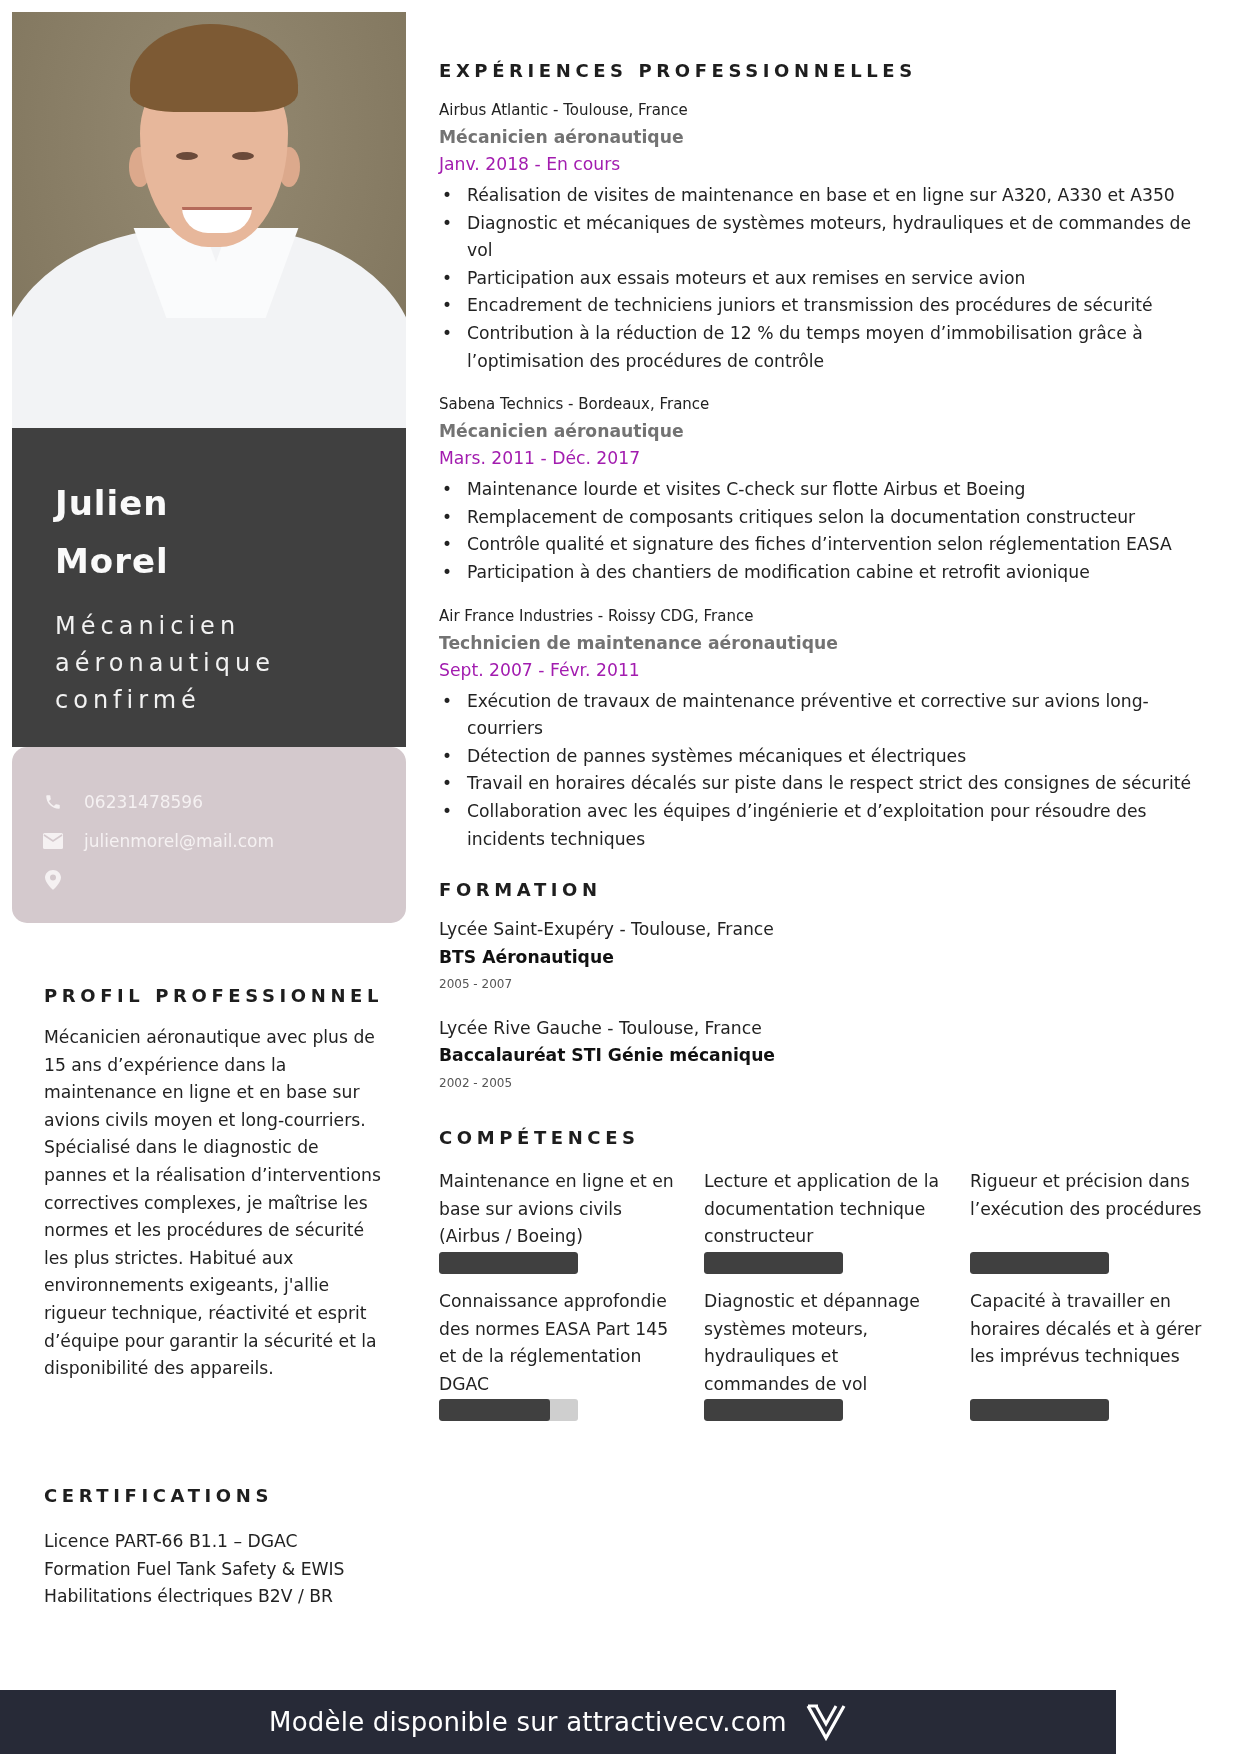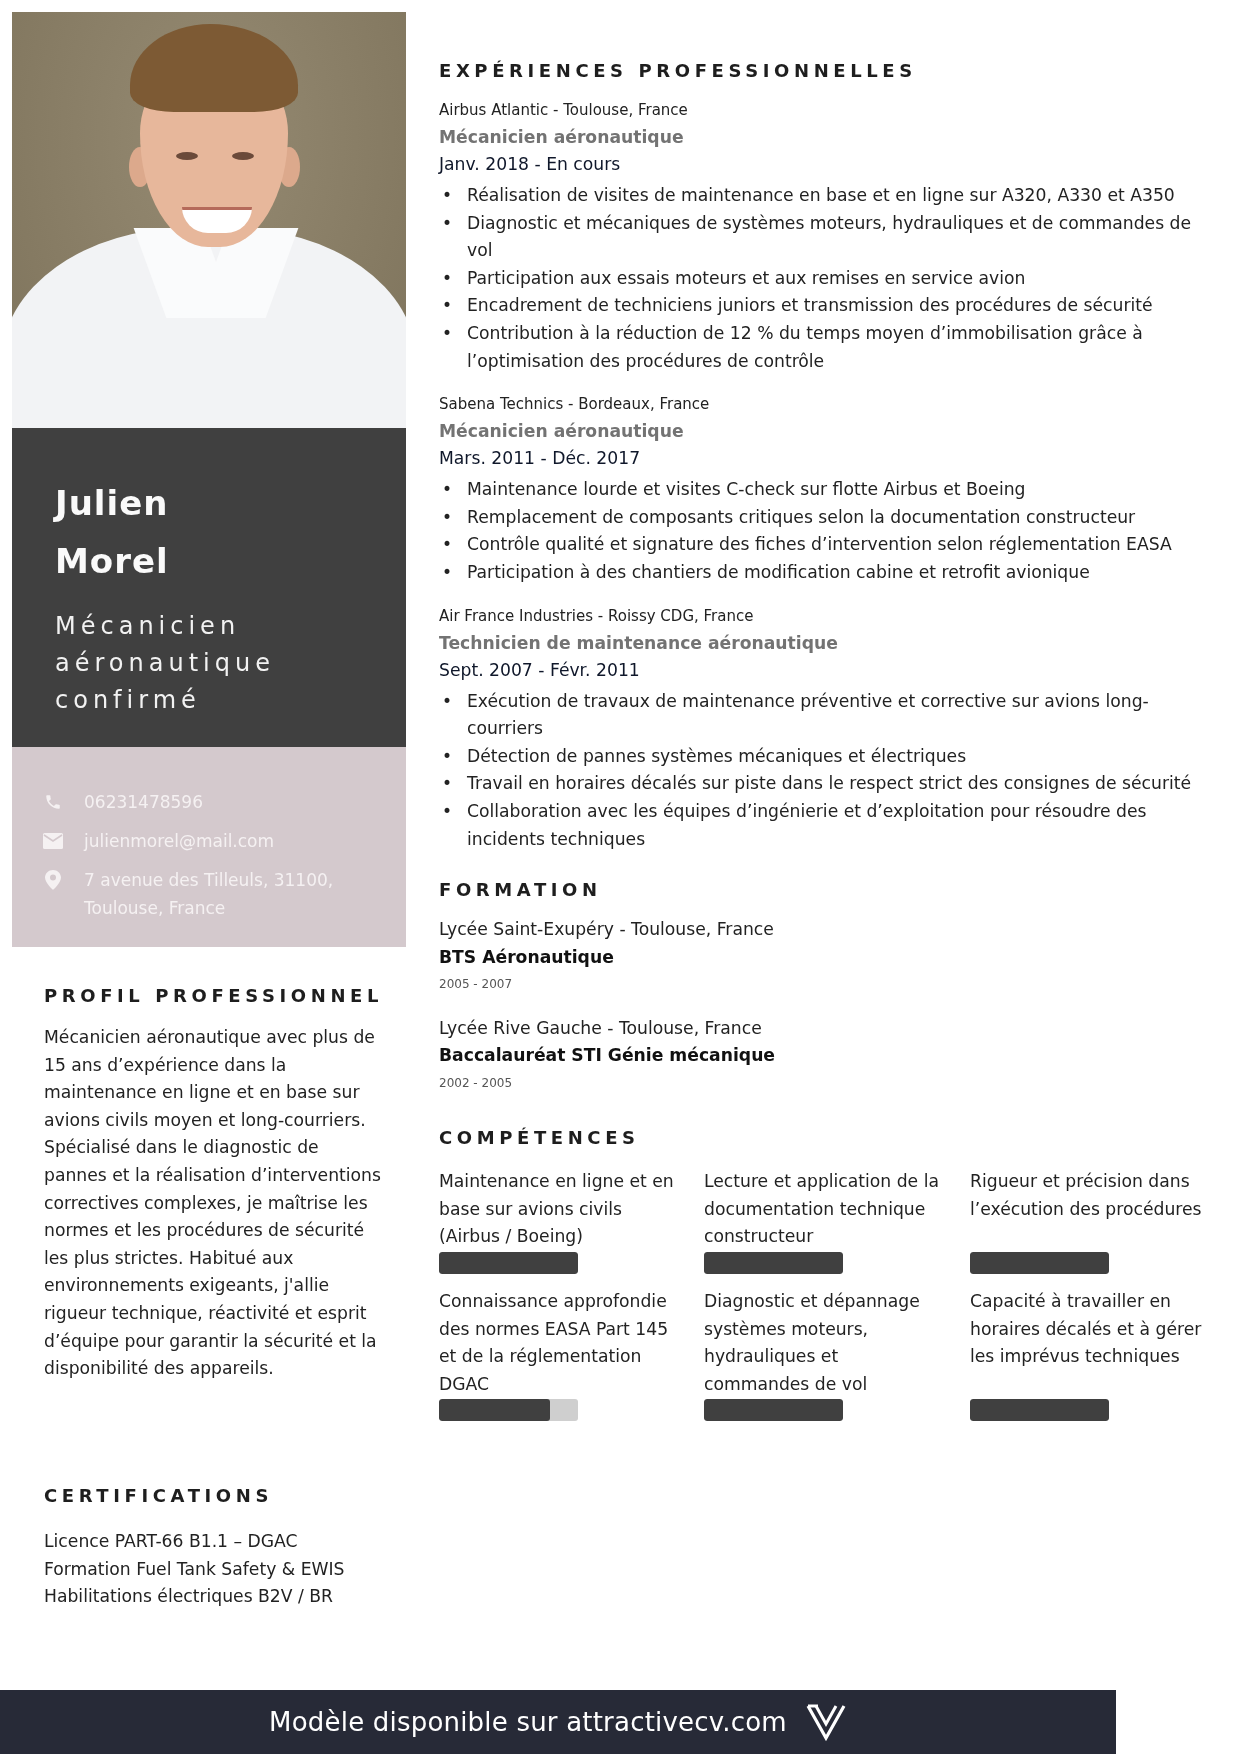--- a/index.html
+++ b/index.html
@@ -54,22 +54,23 @@
     position: absolute; left: 43px; font-family: "DejaVu Sans", sans-serif;
     font-size: 34px; font-weight: bold; letter-spacing: 1px; color: #fafafa;
   }
   .name-first { top: 55px; }
   .name-last { top: 113px; }
   .job-title {
     position: absolute; left: 43px; top: 180px; width: 300px;
     font-size: 24px; letter-spacing: 5px; line-height: 37px; color: #f2f2f2;
   }
   .contact-panel {
-    position: absolute; left: 12px; top: 747px; width: 394px; height: 200px;
+    position: absolute; left: 12px; top: 747px; width: 394px; height: 176px;
     background: #d4c9cd;
+    border-radius: 15px;
   }
   .contact-row {
     position: absolute; left: 30px; display: flex; align-items: flex-start;
     color: #f5f1f2; font-size: 17px; line-height: 28px;
   }
   .contact-row .icon { width: 22px; height: 28px; margin-right: 20px; display: flex; align-items: center; justify-content: center; }
   .contact-row .txt { width: 260px; }
   .contact-phone { top: 41px; }
   .contact-email { top: 80px; }
   .contact-address { top: 119px; }
@@ -83,21 +84,21 @@
   .cert-block { top: 1485px; }
   .cert-list { margin-top: 22px; list-style: none; font-size: 17.2px; line-height: 27.5px; color: #222; }
 
   
   .right { position: absolute; left: 439px; top: 60px; width: 770px; }
   .right .section-heading { font-size: 18px; }
   .job { margin-top: 16px; }
   .job:first-of-type { margin-top: 14px; }
   .job .company { font-size: 15px; line-height: 27px; color: #222; }
   .job .role { font-size: 17.2px; line-height: 27px; font-weight: bold; color: #737373; }
-  .job .dates { font-size: 17.2px; line-height: 27px; color: #0f172a; }
+  .job .dates { font-size: 17.2px; line-height: 27px; color: #a21caf; }
   .job ul { list-style: none; margin-top: 4px; }
   .job li { position: relative; padding-left: 28px; font-size: 17.2px; line-height: 27.6px; color: #222; }
   .job li::before { content: "\2022"; position: absolute; left: 3px; top: 0; font-size: 17px; color: #222; }
 
   .edu-heading { margin-top: 26px; }
   .edu { margin-top: 16px; }
   .edu .school { font-size: 17.2px; line-height: 27.5px; color: #222; }
   .edu .degree { font-size: 17.2px; line-height: 27.5px; font-weight: bold; color: #111; }
   .edu .years { font-size: 12px; line-height: 27.5px; color: #555; }
 
@@ -164,21 +165,20 @@
         </svg>
     </span>
     <span class="txt">julienmorel@mail.com</span>
   </div>
   <div class="contact-row contact-address">
     <span class="icon">
       <svg width="16" height="20" viewBox="0 0 16 20">
           <path fill="#f5f1f2" d="M8 0C3.6 0 0 3.4 0 7.6 0 13 8 20 8 20s8-7 8-12.4C16 3.4 12.4 0 8 0zm0 10.5a3 3 0 1 1 0-6 3 3 0 0 1 0 6z"></path>
         </svg>
     </span>
-    <span class="txt">7 avenue des Tilleuls, 31100, Toulouse, France</span>
   </div>
 </div>
 
 <div class="left-section profile-block">
   <div class="section-heading">PROFIL PROFESSIONNEL</div>
   <p class="profile-text">Mécanicien aéronautique avec plus de 15 ans d’expérience dans la maintenance en ligne et en base sur avions civils moyen et long-courriers. Spécialisé dans le diagnostic de pannes et la réalisation d’interventions correctives complexes, je maîtrise les normes et les procédures de sécurité les plus strictes. Habitué aux environnements exigeants, j'allie rigueur technique, réactivité et esprit d’équipe pour garantir la sécurité et la disponibilité des appareils.</p>
 </div>
 
 <div class="left-section cert-block">
   <div class="section-heading">CERTIFICATIONS</div>

